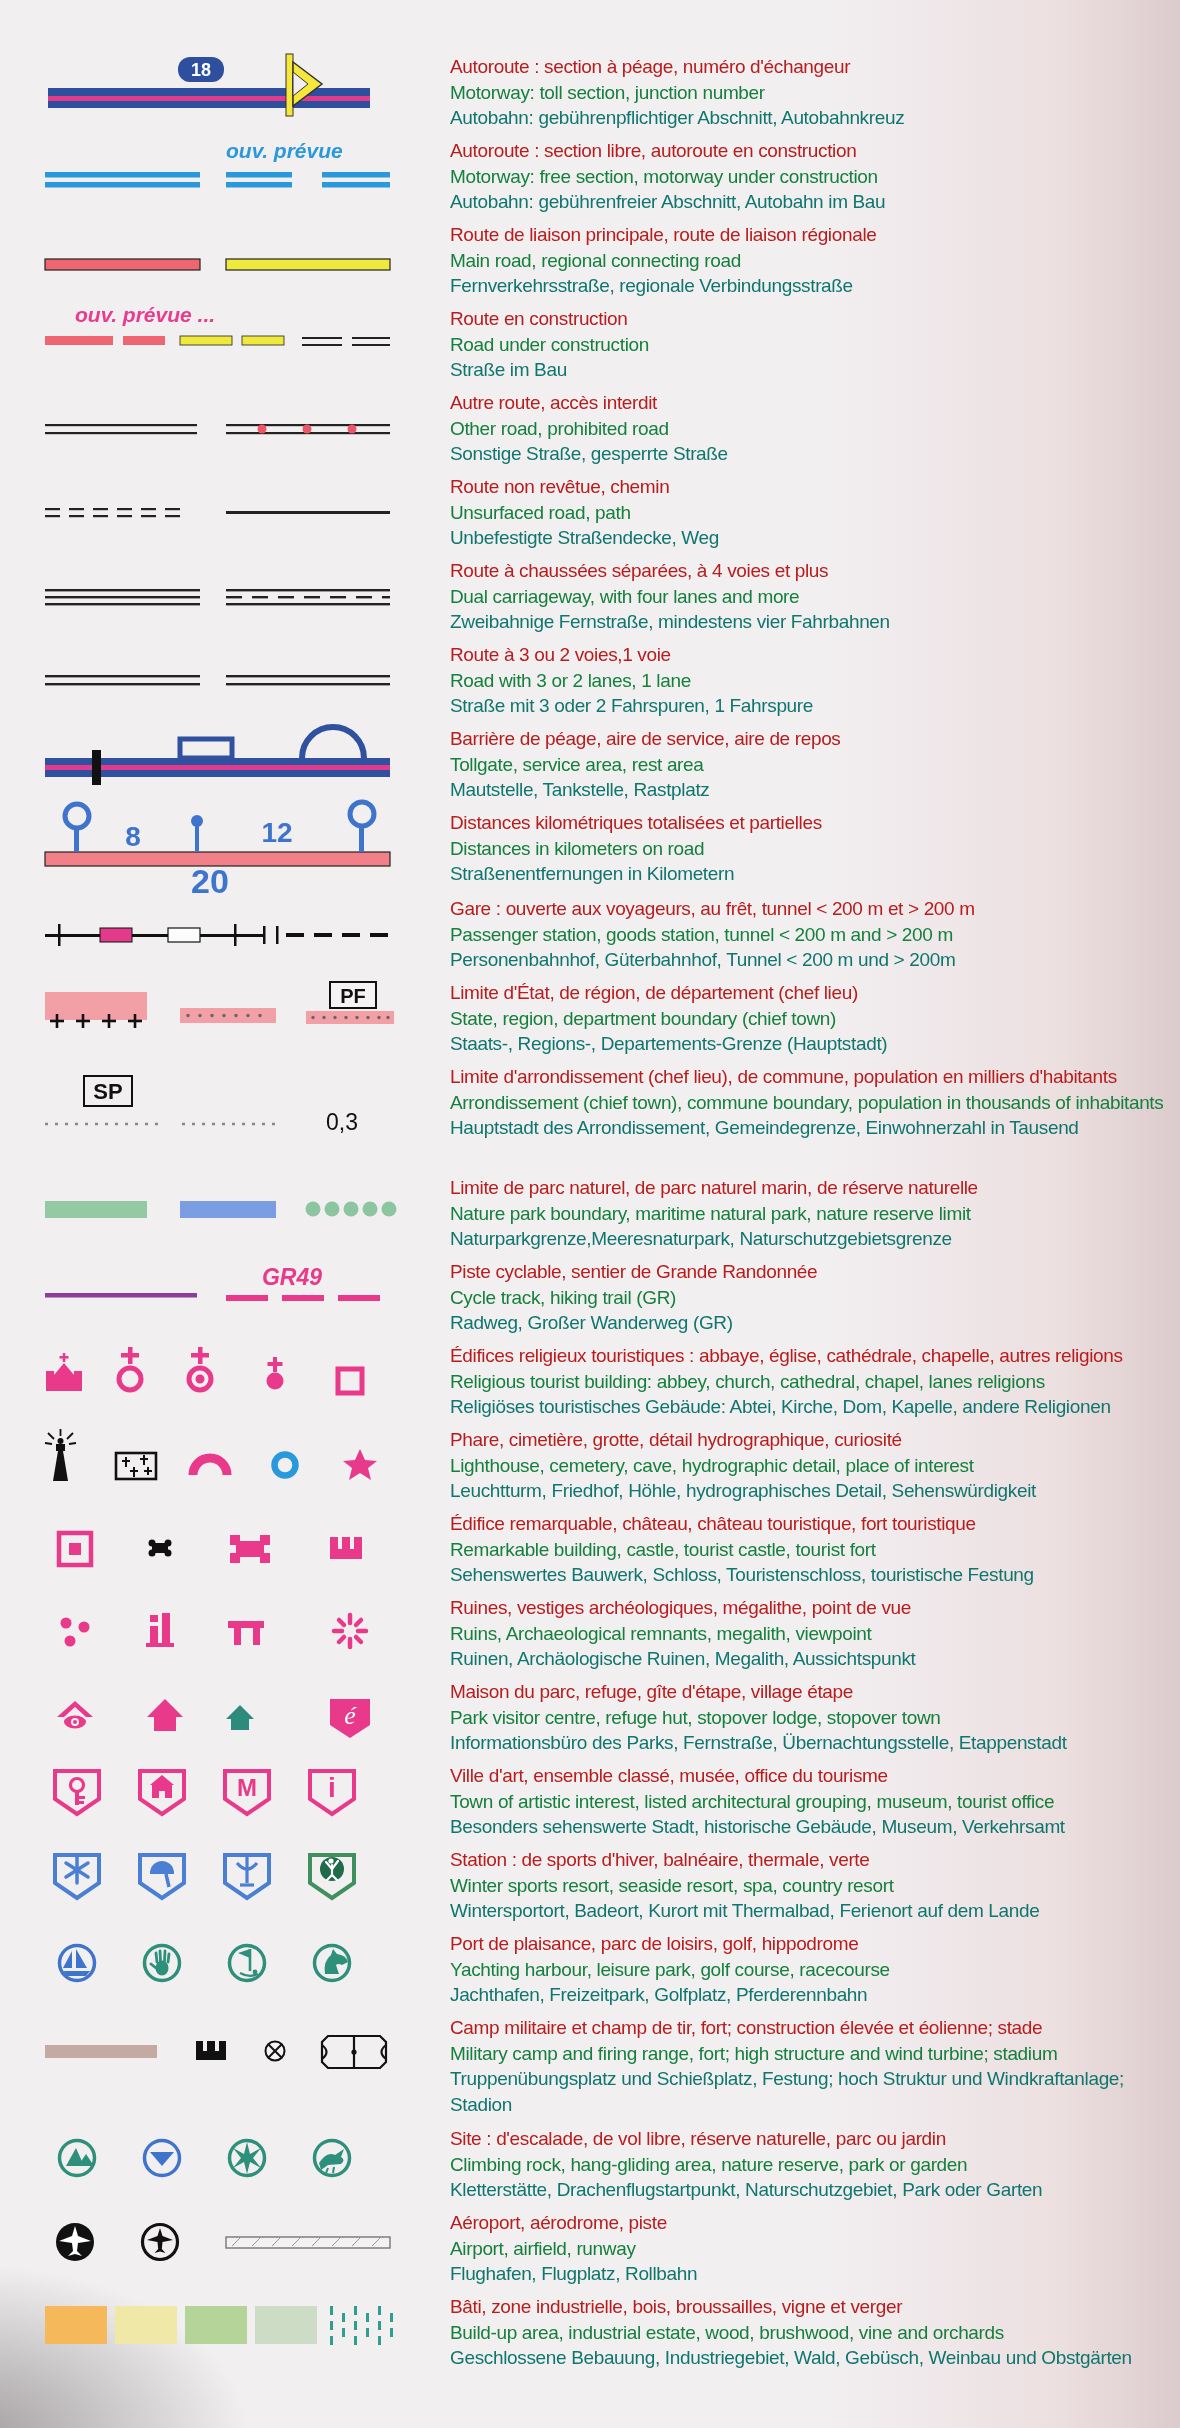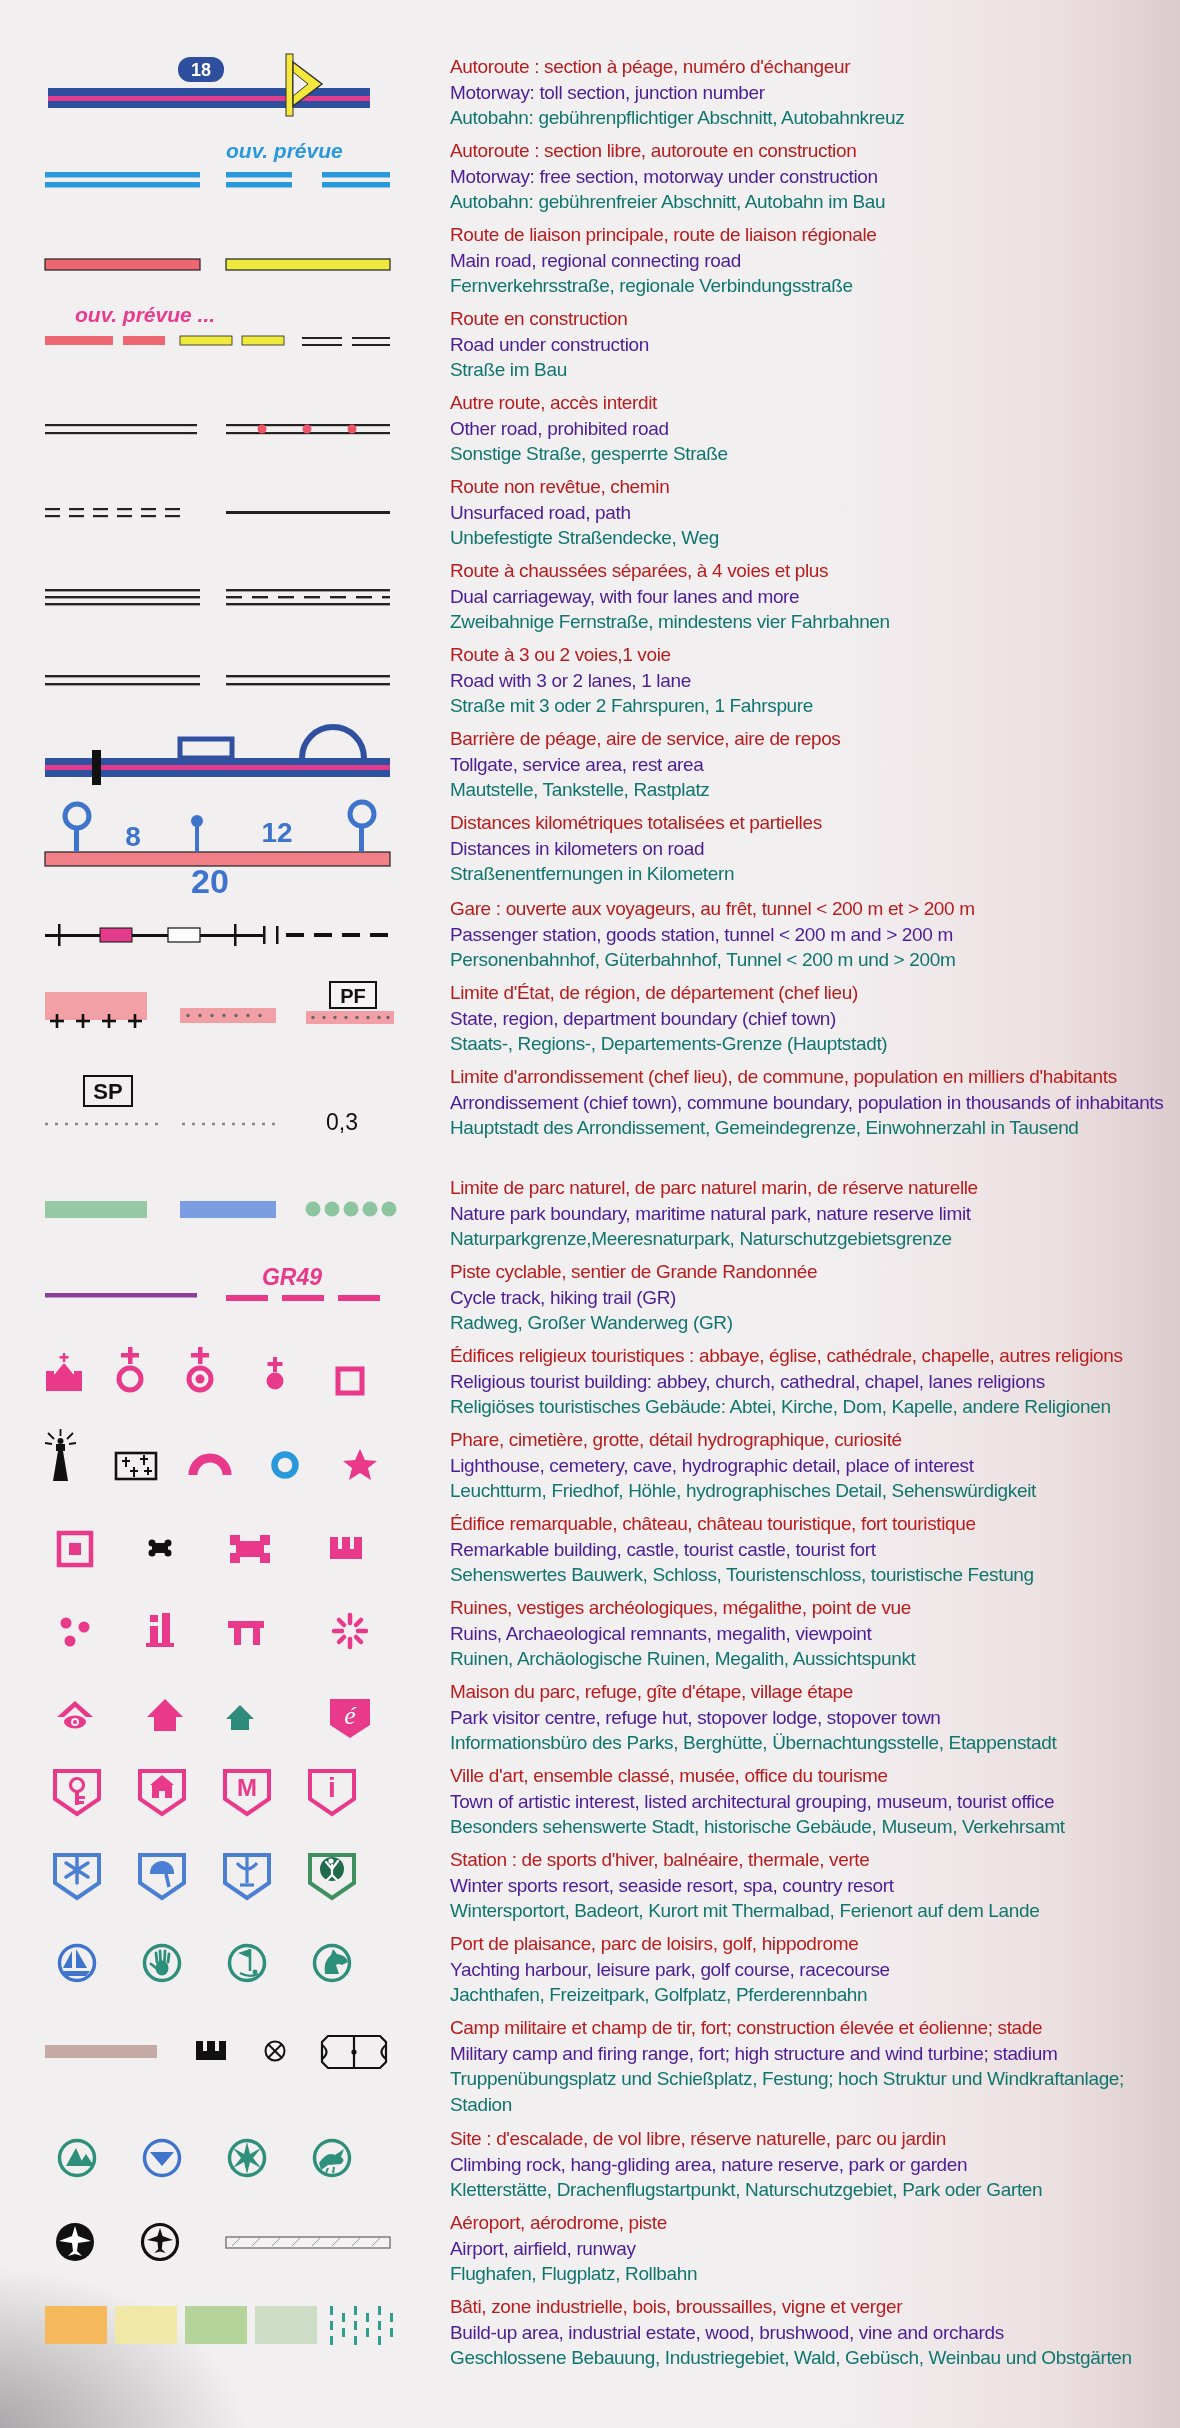--- a/index.html
+++ b/index.html
@@ -11,21 +11,21 @@
     font-family:"Liberation Sans",sans-serif;
   }
   .legend{padding-top:54px;}
   .row{display:flex;min-height:84px;}
   .row.tall{min-height:111px;}
   .sym{flex:0 0 445px;text-decoration:underline;}
   .sym svg{display:block;margin-left:30px;overflow:visible;}
   .sym svg.m-up{margin-top:-14px;}
   .txt{flex:1;min-width:0;padding-right:8px;}
   .l{font-size:19px;line-height:25.5px;letter-spacing:-0.35px;}
-  .fr{color:#b91c1c}.en{color:#4c1d95}.de{color:#0f766e}
+  .fr{color:#b91c1c}.en{color:#15803d}.de{color:#0f766e}
   svg text{font-family:"Liberation Sans",sans-serif;}
   svg text.serif{font-family:"Liberation Serif",serif;}
 </style>
 </head>
 <body>
 
 <div class="legend">
 
   <div class="row">
     <div class="sym">
@@ -561,21 +561,21 @@
         <polygon points="196,40 210,26 224,40 219,40 219,51 201,51 201,40" fill="#2e8a7a"></polygon>
         <g>
           <path d="M300 20 h40 v26 l-20 13 l-20 -13 z" fill="#e8398a"></path>
           <text class="serif" x="320" y="45" text-anchor="middle" font-size="26" font-style="italic" fill="#ffffff">é</text>
         </g>
       </svg>
     </div>
     <div class="txt">
       <div class="l fr">Maison du parc, refuge, gîte d'étape, village étape</div>
       <div class="l en">Park visitor centre, refuge hut, stopover lodge, stopover town</div>
-      <div class="l de">Informationsbüro des Parks, Berghütte, Übernachtungsstelle, Etappenstadt</div>
+      <div class="l de">Informationsbüro des Parks, Fernstraße, Übernachtungsstelle, Etappenstadt</div>
     </div>
   </div>
 
   <div class="row">
     <div class="sym">
       <svg width="420" height="64" viewBox="0 0 420 64">
         <g>
           <path d="M25 8 h44 v28 l-22 15 l-22 -15 z" fill="none" stroke="#e8398a" stroke-width="4"></path>
           <circle cx="47" cy="22" r="6.5" fill="none" stroke="#e8398a" stroke-width="3.2"></circle>
           <rect x="45" y="27" width="4" height="15" fill="#e8398a"></rect>

